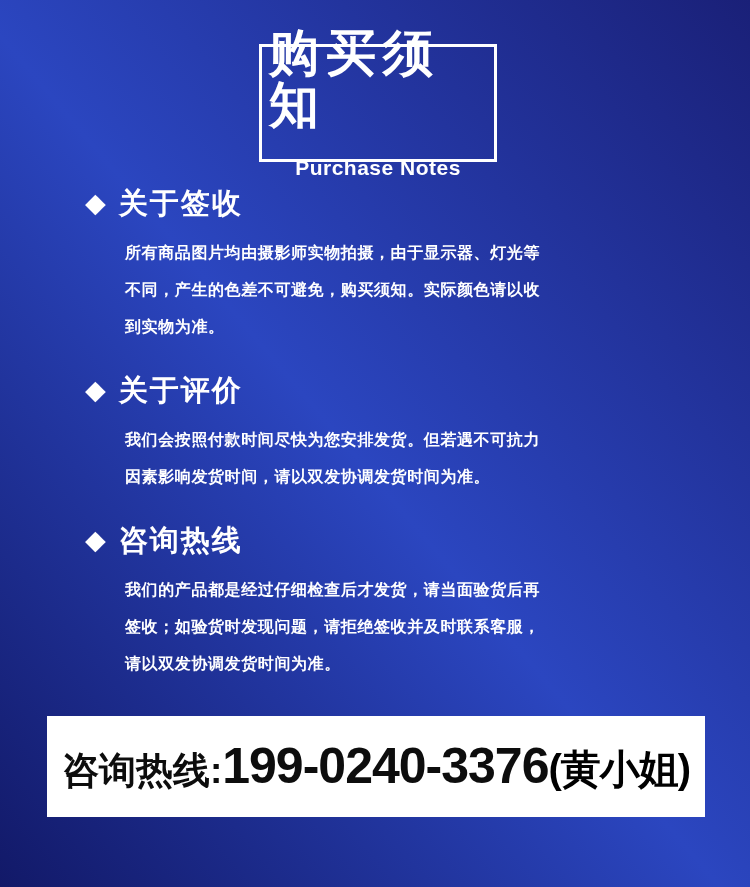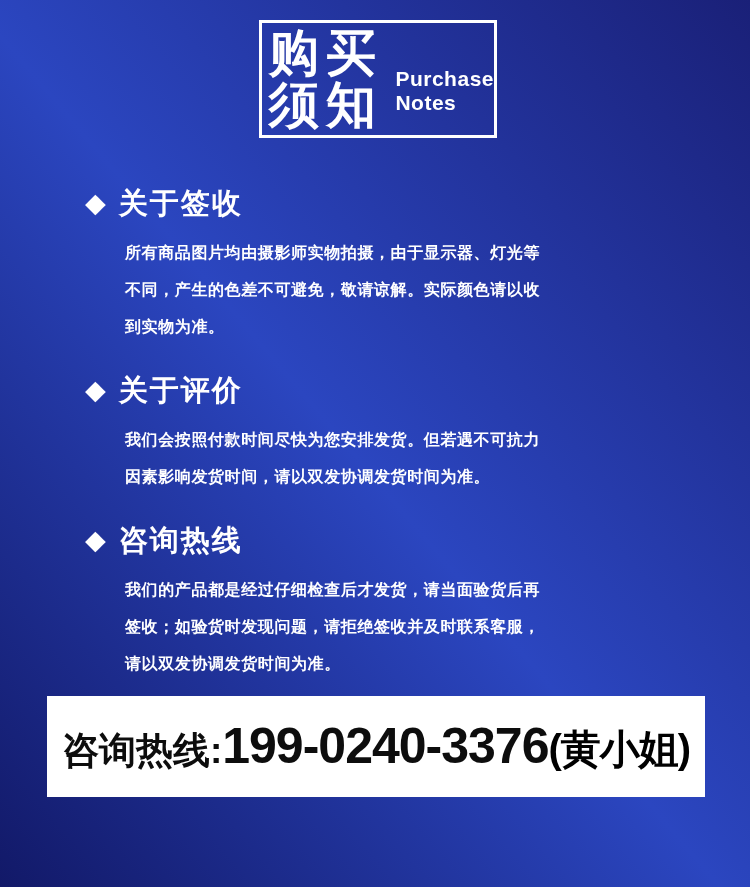--- a/index.html
+++ b/index.html
@@ -3,23 +3,23 @@
 <meta charset="utf-8">
 <style>
   * { margin:0; padding:0; box-sizing:border-box; }
   html,body { background:#0e1254; }
   .stage{
     position:relative; width:750px; height:887px; overflow:hidden;
     background:linear-gradient(to top right,#121968 0%,#2b46c0 48%,#1a2078 100%);
     font-family:"Liberation Sans","DejaVu Sans",sans-serif;
   }
   .title-box{
-    position:absolute; left:259px; top:20px; width:238px; height:118px;
+    position:absolute; left:259px; top:44px; width:238px; height:118px;
     border:3px solid #ffffff;
-    display:flex; flex-direction:row; align-items:center; justify-content:center;
+    display:flex; flex-direction:column; align-items:center; justify-content:center;
   }
   .title-cn{
     color:#ffffff; font-size:50px; font-weight:bold;
     letter-spacing:7px; margin-left:7px; line-height:1.05;
   }
   .title-en{
     color:#ffffff; font-size:21px; font-weight:bold; margin-top:24px; letter-spacing:0.5px;
   }
   .sections{ position:absolute; left:85px; top:186px; width:625px; }
   .section{ margin-bottom:28px; }
@@ -30,21 +30,21 @@
   .sec-title{
     color:#ffffff; font-size:29px; font-weight:bold; letter-spacing:2px; line-height:34px;
   }
   .sec-body{ padding-left:40px; }
   .body-line{
     display:block; white-space:nowrap;
     color:#ffffff; font-size:16px; font-weight:bold;
     line-height:37px; letter-spacing:0.6px;
   }
   .hotline{
-    position:absolute; left:47px; top:696px; width:658px; height:101px;
+    position:absolute; left:47px; top:716px; width:658px; height:101px;
     background:#ffffff;
     display:flex; align-items:center; justify-content:center;
   }
   .hl-row{ display:flex; align-items:baseline; white-space:nowrap; }
   .hl-label{ color:#0d0d0d; font-size:37px; font-weight:bold; letter-spacing:0px; }
   .hl-number{ color:#0d0d0d; font-size:50px; font-weight:900; letter-spacing:-1px; }
   .hl-contact{ color:#000000; font-size:40px; font-weight:bold; letter-spacing:-1px; }
 </style>
 </head>
 <body>
@@ -58,21 +58,21 @@
 
   <div class="sections">
 
     <div class="section">
       <div class="sec-head">
         <span class="diamond">◆</span>
         <span class="sec-title">关于签收</span>
       </div>
       <div class="sec-body">
         <span class="body-line">所有商品图片均由摄影师实物拍摄，由于显示器、灯光等</span>
-        <span class="body-line">不同，产生的色差不可避免，敬请谅解。实际颜色请以收</span>
+        <span class="body-line">不同，产生的色差不可避免，购买须知。实际颜色请以收</span>
         <span class="body-line">到实物为准。</span>
       </div>
     </div>
 
     <div class="section">
       <div class="sec-head">
         <span class="diamond">◆</span>
         <span class="sec-title">关于评价</span>
       </div>
       <div class="sec-body">

